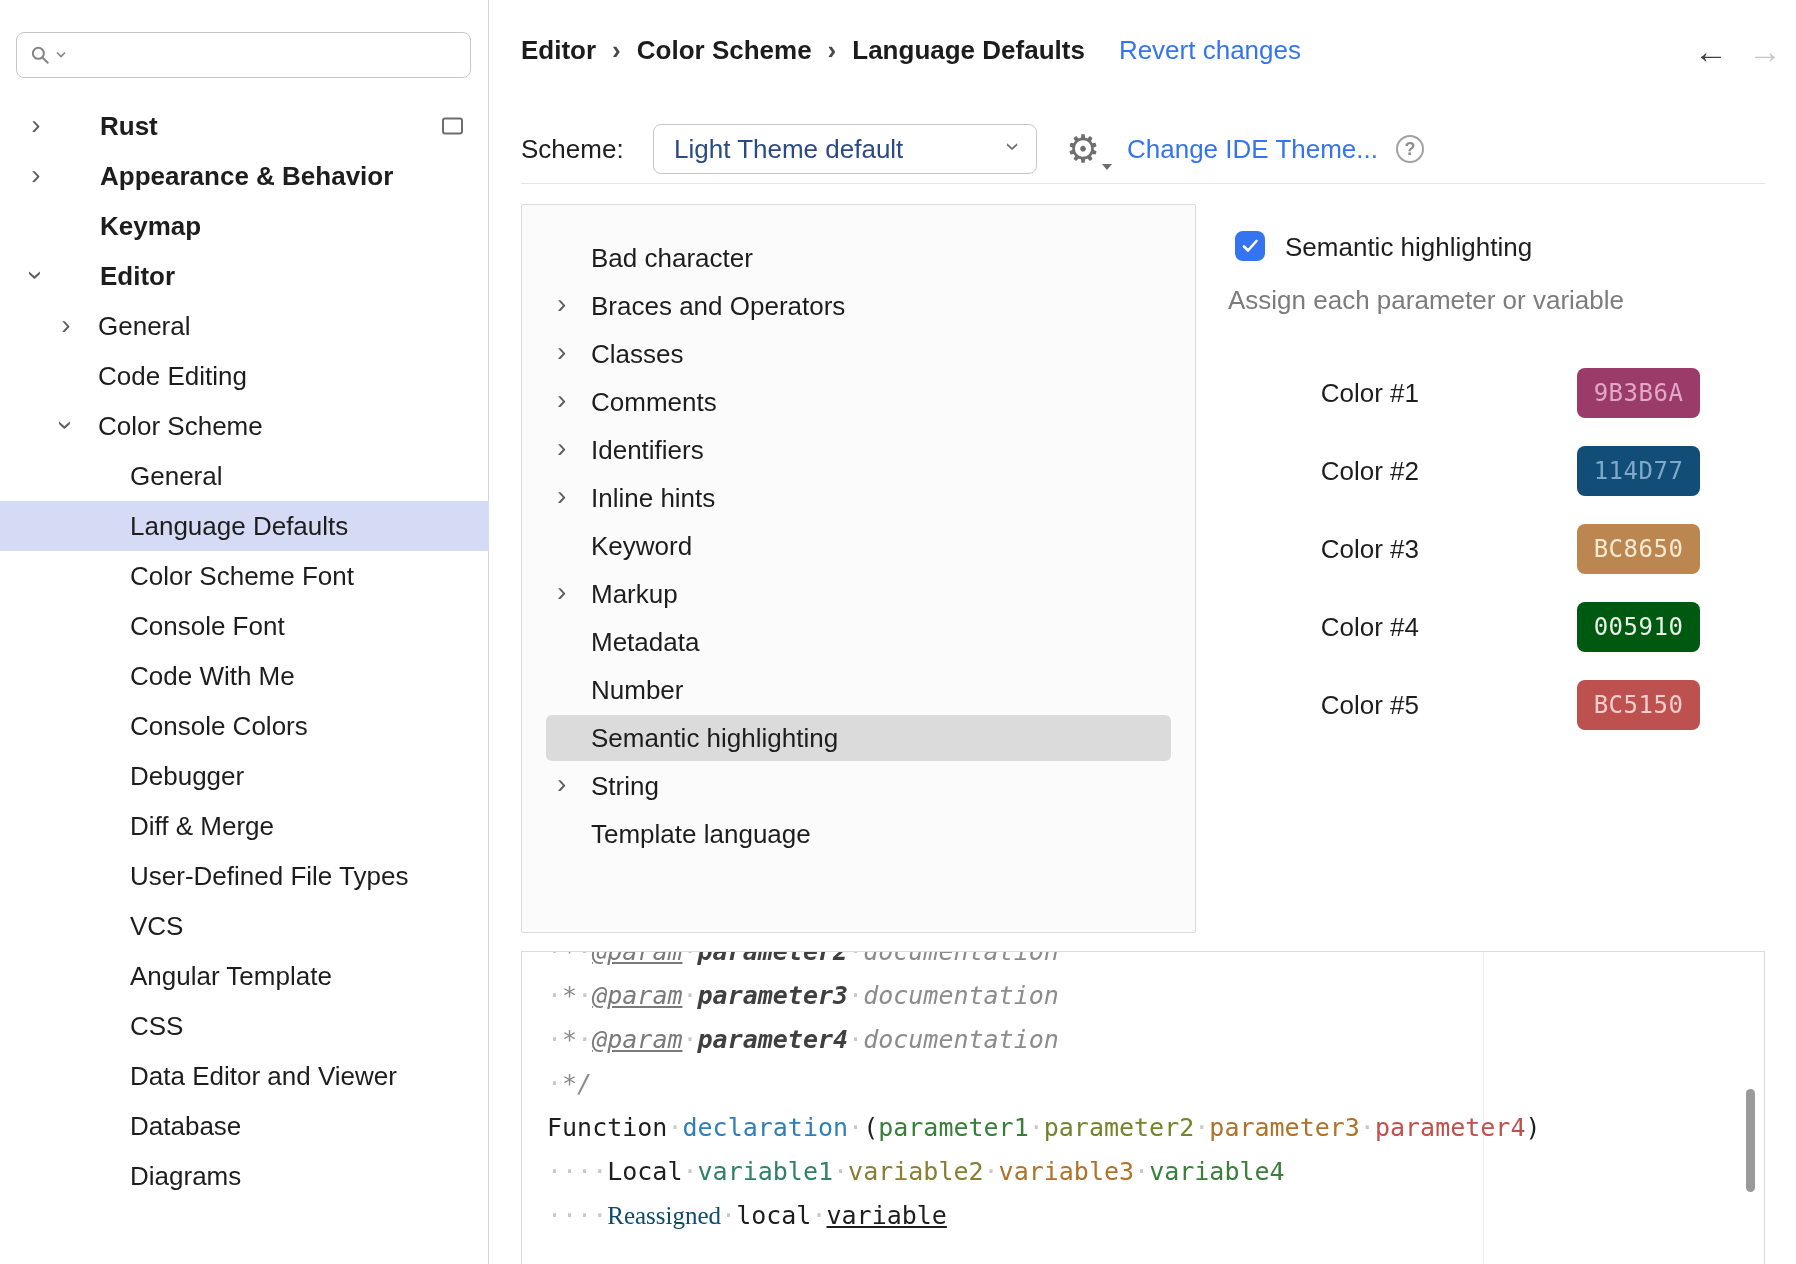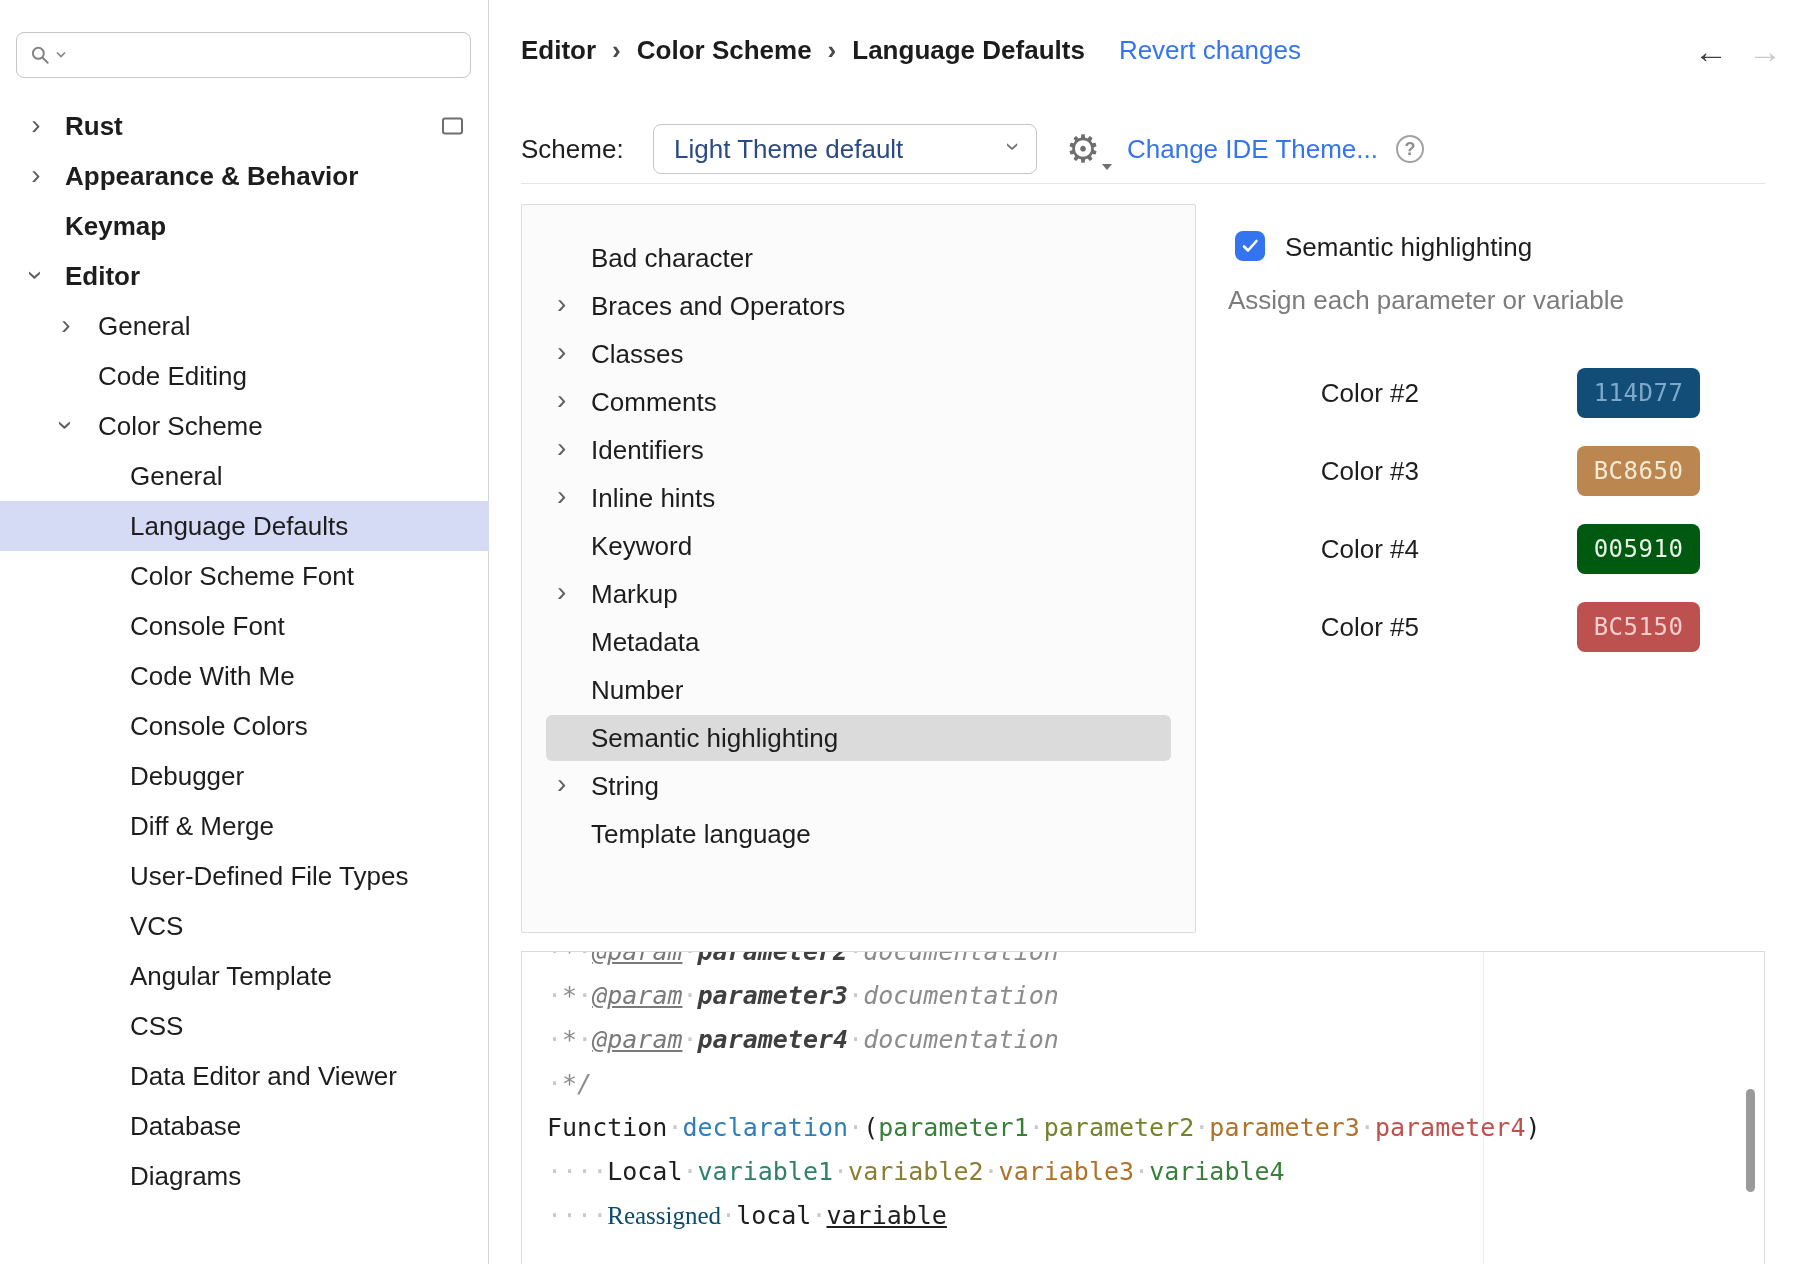--- a/index.html
+++ b/index.html
@@ -15,21 +15,21 @@
                 padding:0 12px; gap:4px; background:#fff; }
   .search-box input { border:none; outline:none; flex:1; font-size:24px;
                       font-family:"Liberation Sans","DejaVu Sans",sans-serif; background:transparent; }
   .tree { position:absolute; left:0; top:101px; width:489px; }
   .side-row { position:relative; height:50px; display:flex; align-items:center; font-size:26px; }
   .side-row.selected { background:var(--side-sel,#d6dbf5); }
   .chev { position:absolute; top:50%; width:16px; text-align:center; font-size:28px; line-height:16px;
           color:#5e5e5e; transform:translateY(-55%); }
   .chev.lvl0 { left:28px; } .chev.lvl1 { left:58px; }
   .chev.down { transform:translateY(-55%) rotate(90deg); }
-  .side-label.lvl0 { padding-left:65px;text-align:right; } .side-label.lvl1 { padding-left:98px; } .side-label.lvl2 { padding-left:130px; }
+  .side-label.lvl0 { padding-left:100px;text-align:right; } .side-label.lvl1 { padding-left:98px; } .side-label.lvl2 { padding-left:130px; }
   .side-label.b { font-weight:600; }
   .screen-icon { position:absolute; right:26px; top:50%; transform:translateY(-50%);
                  width:21px; height:17px; border:2px solid #6e6e6e; border-radius:3px; }
 
   
   .crumbs { position:absolute; left:521px; top:24px; height:52px; display:flex; align-items:center; gap:16px; }
   .crumb { font-size:26px; font-weight:700; color:#1c1c1c; }
   .crumb-sep { font-size:26px; font-weight:700; color:#4a4a4a; }
   .link { color:var(--accent,#3574f0); font-size:26px; }
   .revert { margin-left:18px; font-weight:400; }
@@ -251,20 +251,24 @@
     <svg width="20" height="20" viewBox="0 0 20 20">
       <path d="M4 10.5l4 4 8.5-9.5" stroke="#fff" stroke-width="2.6" fill="none" stroke-linecap="round" stroke-linejoin="round"></path>
     </svg>
   </div>
   <span class="cb-label">Semantic highlighting</span>
   <div class="sem-desc">
     <div>Assign each parameter or variable</div>
   </div>
   <div class="color-rows">
       <div class="color-row">
+        <span class="color-label">Color #1</span>
+        <span class="swatch" style="background: rgb(155, 59, 106); color: rgb(226, 169, 198);">9B3B6A</span>
+      </div>
+      <div class="color-row">
         <span class="color-label">Color #2</span>
         <span class="swatch" style="background: rgb(17, 77, 119); color: rgb(127, 169, 203);">114D77</span>
       </div>
       <div class="color-row">
         <span class="color-label">Color #3</span>
         <span class="swatch" style="background: rgb(188, 134, 80); color: rgb(247, 234, 211);">BC8650</span>
       </div>
       <div class="color-row">
         <span class="color-label">Color #4</span>
         <span class="swatch" style="background: rgb(0, 89, 16); color: rgb(233, 242, 230);">005910</span>

